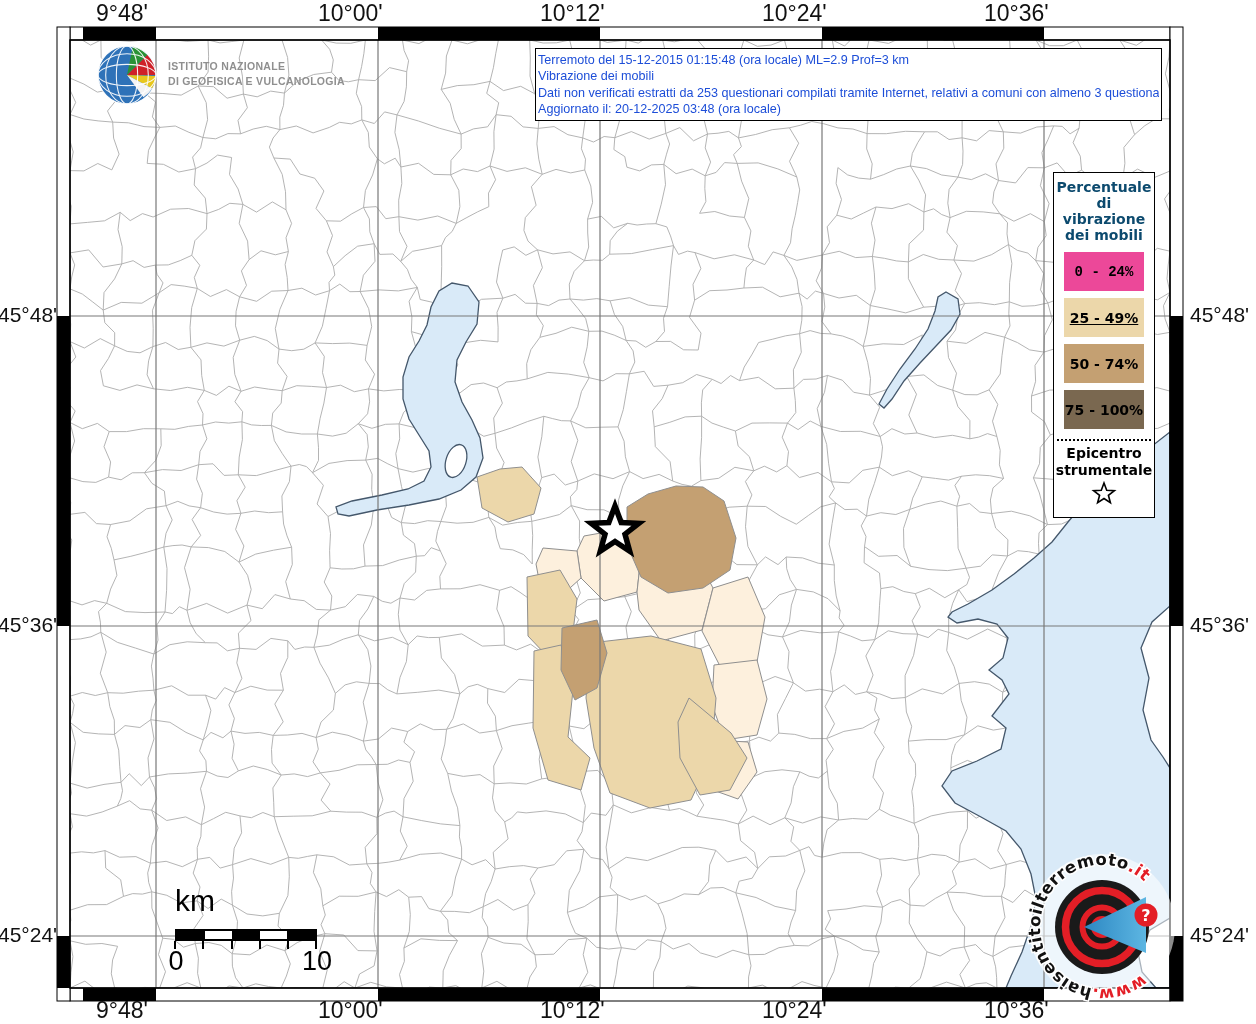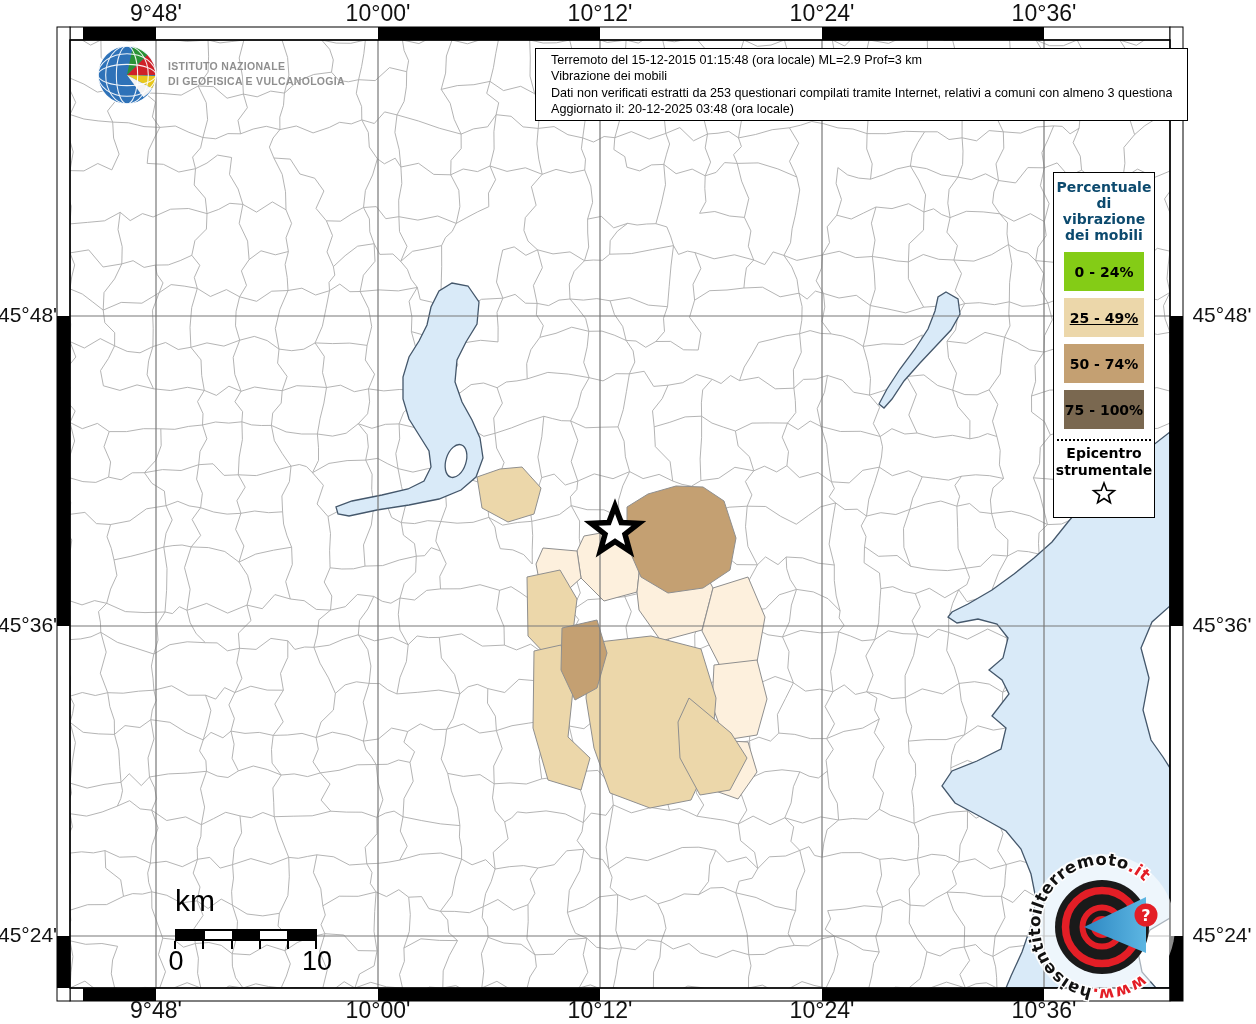--- a/index.html
+++ b/index.html
@@ -1,22 +1,22 @@
 <!DOCTYPE html>
 <html><head>
 <meta charset="utf-8">
 <style>
   html,body{margin:0;padding:0;background:#fff;font-family:"Liberation Sans",sans-serif;}
   #stage{position:relative;width:1256px;height:1024px;background:#fff;overflow:hidden;}
   #mapsvg{position:absolute;left:0;top:0;}
-  .ax{position:absolute;font-size:23px;color:#111;text-align:center;white-space:nowrap;}
+  .ax{position:absolute;font-size:23px;color:#111;text-align:left;white-space:nowrap;}
   .ax-side{font-size:21px;}
   
   #infobox{position:absolute;left:535px;top:48px;width:621px;background:#fff;border:1px solid #000;
-           padding:3px 15px;font-size:12.6px;line-height:1.3;color:#000000;z-index:6;}
+           padding:3px 2px;font-size:12.6px;line-height:1.3;color:#1d4ed8;z-index:6;}
   #infobox div{white-space:nowrap;overflow:hidden;}
   
   #ingv{position:absolute;left:96px;top:44px;display:flex;align-items:flex-start;z-index:6;}
   #ingv .txt{margin-left:10px;padding-top:15px;font-size:10.5px;font-weight:700;color:#8f8f8f;
              letter-spacing:.3px;line-height:1.45;}
   
   #legend{position:absolute;left:1053px;top:172px;width:100px;background:#fff;border:1.5px solid #000;
           z-index:6;text-align:center;padding-bottom:6px;}
   .leg-title{font-family:"DejaVu Sans",sans-serif;font-weight:700;font-size:14px;line-height:1.15;
              padding:6px 2px 2px 2px;color:#0c4a6e;}
@@ -185,21 +185,21 @@
 
 <div id="infobox">
   <div>Terremoto del 15-12-2015 01:15:48 (ora locale) ML=2.9 Prof=3 km</div>
   <div>Vibrazione dei mobili</div>
   <div>Dati non verificati estratti da 253 questionari compilati tramite Internet, relativi a comuni con almeno 3 questionari.</div>
   <div>Aggiornato il: 20-12-2025 03:48 (ora locale)</div>
 </div>
 
 <div id="legend">
   <div class="leg-title">Percentuale di vibrazione dei mobili</div>
-  <div class="swatch" style="background: #84cc16;">
+  <div class="swatch" style="background: #ec4899; font-family: Liberation Mono, monospace;">
         <span>0 - 24%</span>
       </div>
   <div class="swatch" style="background: rgb(236, 215, 170); text-decoration: underline;">
         <span>25 - 49%</span>
       </div>
   <div class="swatch" style="background: rgb(196, 160, 114);">
         <span>50 - 74%</span>
       </div>
   <div class="swatch" style="background: rgb(122, 104, 80);">
         <span>75 - 100%</span>

